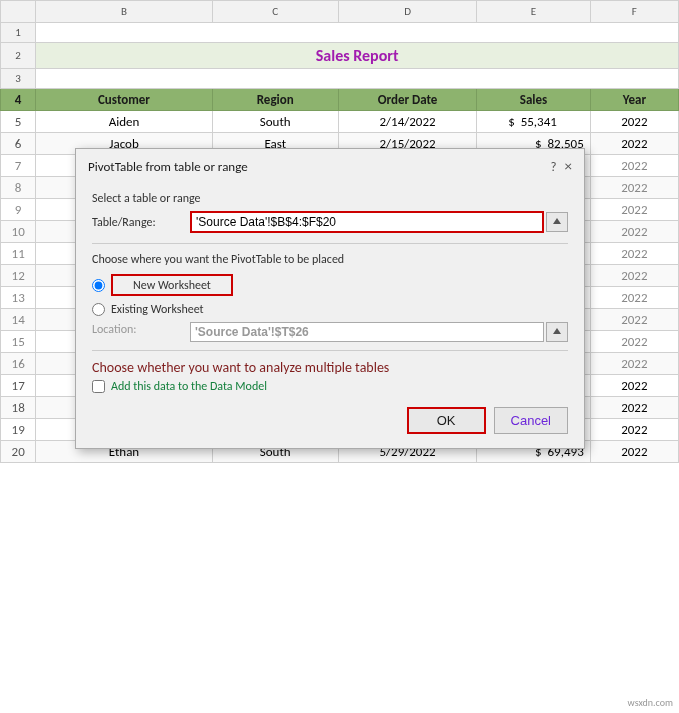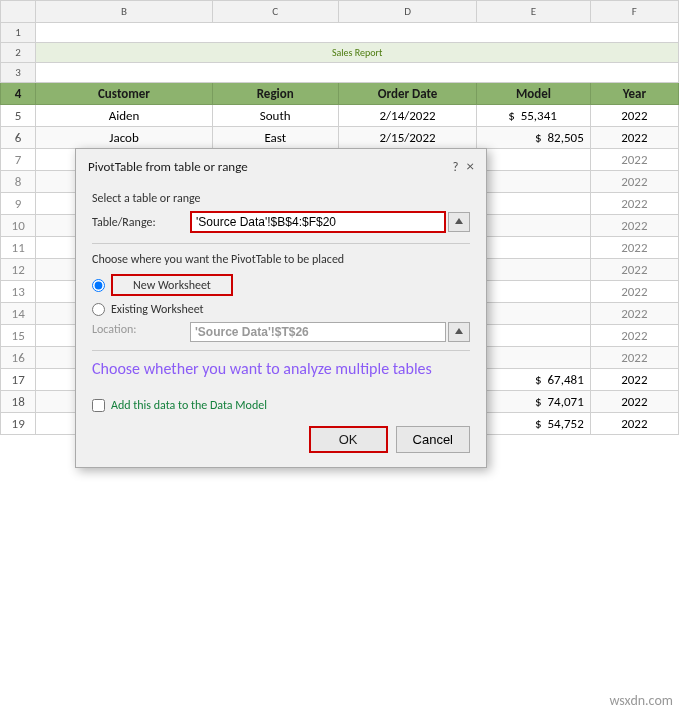--- a/index.html
+++ b/index.html
@@ -51,23 +51,23 @@
     .col-a { width: 28px; }
     .col-b { width: 140px; }
     .col-c { width: 100px; }
     .col-d { width: 110px; }
     .col-e { width: 90px; }
     .col-f { width: 70px; }
 
     
     .title-cell {
       background: #e8f0e0;
-      font-weight: normal;
-      font-size: 10px;
-      color: #4d7c0f;
+      font-weight: bold;
+      font-size: 16px;
+      color: #a21caf;
       text-align: center;
     }
 
     
     .table-header td {
       background: #8db36e;
       color: #1a1a1a;
       font-weight: bold;
       font-size: 13px;
       border: 1px solid #7a9d5e;
@@ -85,21 +85,21 @@
     
     .dimmed td, .dimmed .col-row-num {
       color: #888;
     }
 
     
     .dialog-overlay {
       position: absolute;
       top: 148px;
       left: 75px;
-      width: 412px;
+      width: 510px;
       background: #f0f0f0;
       border: 1px solid #aaa;
       box-shadow: 3px 3px 10px rgba(0,0,0,0.3);
       z-index: 100;
       padding: 0;
     }
 
     .dialog-titlebar {
       background: #f0f0f0;
       padding: 8px 12px 6px 12px;
@@ -228,24 +228,24 @@
     }
 
     .location-label {
       font-size: 12px;
       color: #999;
       min-width: 90px;
       margin-right: 8px;
     }
 
     .analyze-section-label {
-      font-size: 16px;
-      color: #8b5cf6;
+      font-size: 14px;
+      color: #7f1d1d;
       margin-top: 8px;
-      margin-bottom: 20px;
+      margin-bottom: 3px;
     }
 
     .checkbox-row {
       display: flex;
       align-items: center;
       margin-bottom: 14px;
     }
 
     .checkbox-row input[type="checkbox"] {
       margin-right: 6px;
@@ -271,28 +271,28 @@
       color: #1a1a1a;
       text-align: right;
     }
 
     .btn-cancel {
       background: #e8e8e8;
       border: 1px solid #aaa;
       padding: 4px 16px;
       font-size: 13px;
       cursor: pointer;
-      color: #000000;
+      color: #6d28d9;
     }
 
     .wsxdn {
       position: absolute;
       bottom: 4px;
       right: 6px;
-      font-size: 14px;
+      font-size: 10px;
       color: #999;
     }
   </style>
 </head>
 <body>
 
 <table class="spreadsheet">
 
   <thead>
     <tr class="header-row">
@@ -319,21 +319,21 @@
     <tr>
       <td class="col-row-num">3</td>
       <td colspan="5"></td>
     </tr>
 
     <tr class="table-header">
       <td class="col-row-num">4</td>
       <td>Customer</td>
       <td>Region</td>
       <td>Order Date</td>
-      <td>Model</td>
+      <td>Sales</td>
       <td>Year</td>
     </tr>
 
     <tr class="data-row">
       <td class="col-row-num">5</td>
       <td>Aiden</td>
       <td>South</td>
       <td>2/14/2022</td>
       <td style="text-align:center;padding-right:6px;"><span>$</span>&nbsp;&nbsp;<span>55,341</span></td>
       <td>2022</td>
@@ -449,20 +449,28 @@
 
     <tr class="data-row">
       <td class="col-row-num">19</td>
       <td>Brayden</td>
       <td>North</td>
       <td>5/28/2022</td>
       <td style="text-align:right;padding-right:6px;"><span>$</span>&nbsp;&nbsp;<span>54,752</span></td>
       <td>2022</td>
     </tr>
 
+    <tr class="data-row">
+      <td class="col-row-num">20</td>
+      <td>Ethan</td>
+      <td>South</td>
+      <td>5/29/2022</td>
+      <td style="text-align:right;padding-right:6px;"><span>$</span>&nbsp;&nbsp;<span>69,493</span></td>
+      <td>2022</td>
+    </tr>
   </tbody>
 </table>
 
 <div class="dialog-overlay">
 
   <div class="dialog-titlebar">
     <span class="dialog-title-text">PivotTable from table or range</span>
     <div class="dialog-titlebar-icons">
       <span style="cursor:pointer;">?</span>
       <span style="cursor:pointer;font-size:15px;">×</span>

